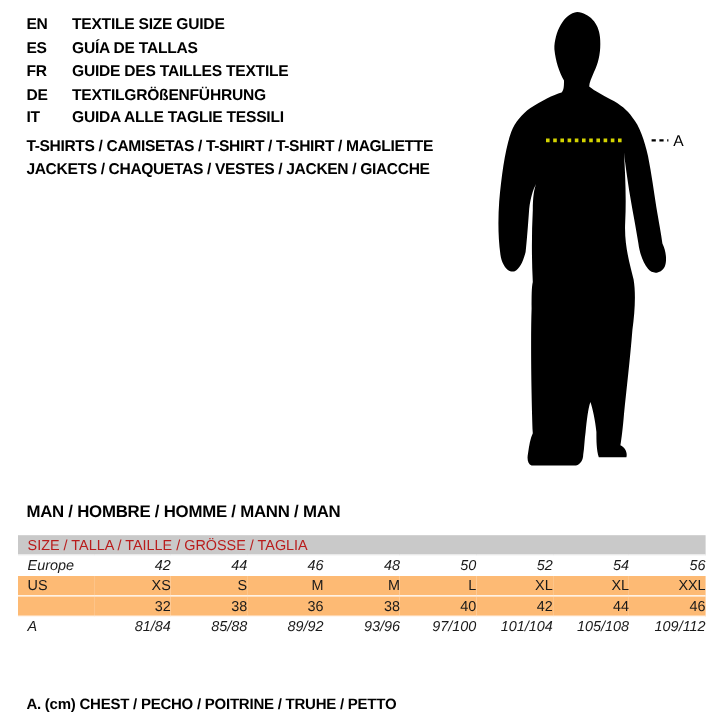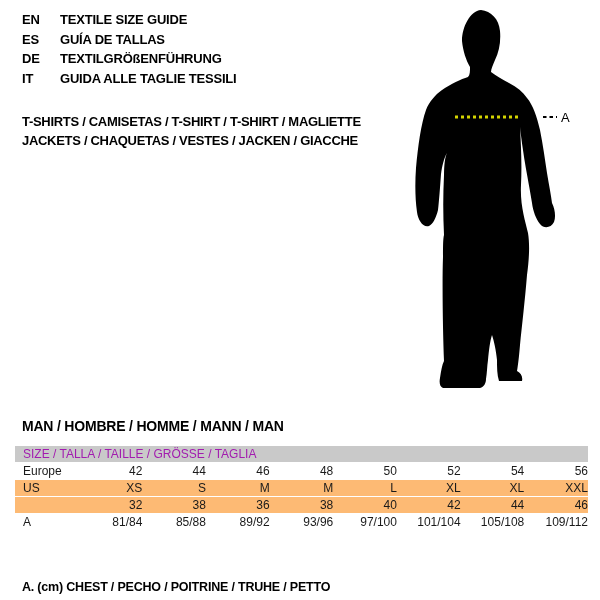--- a/index.html
+++ b/index.html
@@ -19,42 +19,46 @@
   .figure{position:absolute;left:413px;top:5px;width:170px;height:385px;}
 
   
   .section-title{position:absolute;left:22px;top:418px;font-size:14px;font-weight:bold;letter-spacing:-0.2px;}
 
   
   .size-table{position:absolute;left:15px;top:446px;width:573px;border-collapse:collapse;
               font-size:12px;color:#1a1a1a;table-layout:fixed;}
   .size-table td,.size-table th{height:16px;padding:0;border-bottom:1px solid #fff;
               font-weight:normal;vertical-align:middle;}
-  .size-table .hdr{background:#c9c9c9;text-align:left;padding-left:8px;color:#a21caf;}
+  .size-table .hdr{background:#c9c9c9;text-align:left;padding-left:8px;color:#b91c1c;}
   .size-table .lbl{text-align:left;padding-left:8px;width:75px;}
   .size-table .val{text-align:right;}
-  .row-white{background:#ffffff;}
+  .row-white{background:#ffffff;font-style:italic;}
   .row-gray{background:#fdba74;}
 
   
   .footnote{position:absolute;left:22px;top:580px;font-size:12.5px;font-weight:bold;letter-spacing:-0.2px;}
 </style>
 </head>
 <body>
 
 <div id="page">
 
   <div class="lang-table">
     <div class="lang-row">
       <span class="lang-code">EN</span>
       <span class="lang-label">TEXTILE SIZE GUIDE</span>
     </div>
     <div class="lang-row">
       <span class="lang-code">ES</span>
       <span class="lang-label">GUÍA DE TALLAS</span>
+    </div>
+    <div class="lang-row">
+      <span class="lang-code">FR</span>
+      <span class="lang-label">GUIDE DES TAILLES TEXTILE</span>
     </div>
     <div class="lang-row">
       <span class="lang-code">DE</span>
       <span class="lang-label">TEXTILGRÖßENFÜHRUNG</span>
     </div>
     <div class="lang-row">
       <span class="lang-code">IT</span>
       <span class="lang-label">GUIDA ALLE TAGLIE TESSILI</span>
     </div>
   </div>

